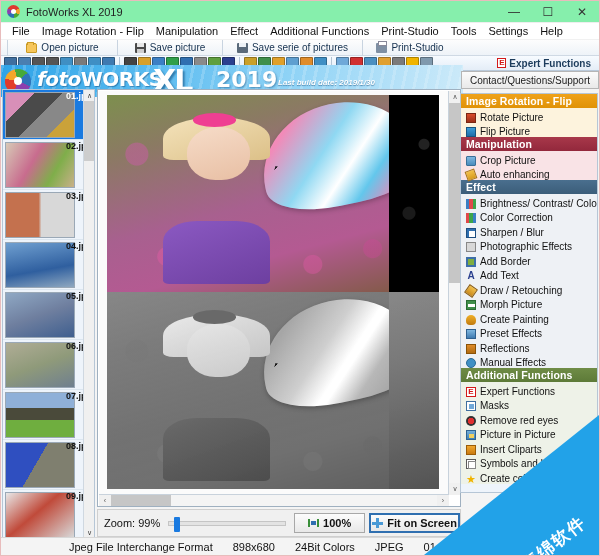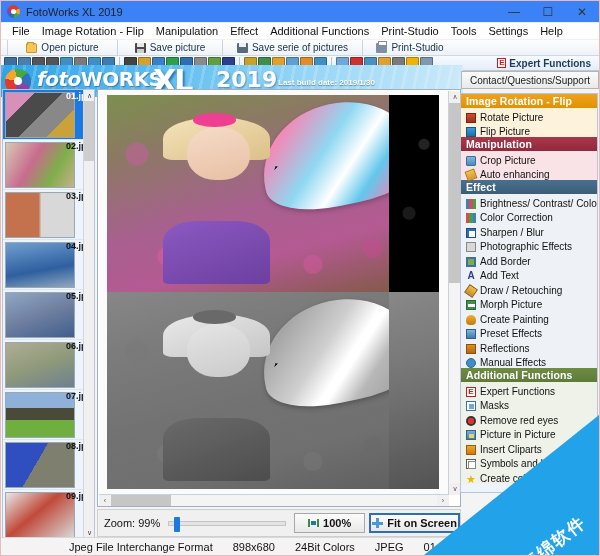--- a/index.html
+++ b/index.html
@@ -13,21 +13,21 @@
   }
   #app {
     width:600px; height:556px; position:relative;
     border:1px solid #e8bcbc;
     background:#f4f4f4;
     overflow:hidden;
   }
 
   
   .titlebar {
-    height:22px; background:#3b82f6; display:flex; align-items:center;
+    height:22px; background:#86efac; display:flex; align-items:center;
     border-bottom:1px solid #eeeeee; position:relative;
   }
   .titlebar .app-icon {
     width:13px; height:13px; margin-left:6px; margin-right:6px;
     border-radius:50%;
     background:conic-gradient(#e03a2f 0deg 60deg, #f0a22b 60deg 120deg,
       #4aa832 120deg 180deg, #2d6fb5 180deg 240deg, #8b3fb0 240deg 300deg, #e03a2f 300deg 360deg);
     position:relative; flex:0 0 auto;
   }
   .titlebar .app-icon:after{
@@ -98,21 +98,21 @@
      font-family:"DejaVu Sans", sans-serif; font-style:italic; font-weight:bold;
      font-size:20px; letter-spacing:-0.5px; text-shadow:1px 1px 1px rgba(0,60,110,.45); }
   .banner .btxt .w { font-style:normal; }
   .banner .bxl { position:absolute; left:152px; top:-2px; color:#fff; font-weight:bold;
      font-size:30px; font-family:"DejaVu Sans", sans-serif; letter-spacing:-2px;
      text-shadow:2px 2px 2px rgba(0,60,110,.5); }
   .banner .byr { position:absolute; left:215px; top:2px; color:#fff; font-weight:bold;
      font-size:22px; font-family:"DejaVu Sans", sans-serif;
      text-shadow:1px 1px 2px rgba(0,60,110,.45); }
   .banner .bdate { position:absolute; left:277px; top:13px; color:#ffffff;
-     font-size:8px; font-weight:bold; text-shadow:0 1px 1px rgba(0,60,110,.5); }
+     font-size:8px; font-weight:bold; text-shadow:0 1px 1px rgba(0,60,110,.5);font-style:italic; }
 
   
   .thumbs { position:absolute; left:1px; top:88px; width:93px; height:450px;
             background:#eef4fb; border:1px solid #b6c6d6; overflow:hidden; }
   .thumbrow { position:relative; height:50px; border-bottom:1px solid #dce6ef;
               display:flex; align-items:center; }
   .thumbrow.sel { background:#1a7ae0; }
   .thumbimg { width:70px; height:46px; margin-left:2px; flex:0 0 auto;
               border:1px solid #9aa8b6; overflow:hidden; position:relative; }
   .thumblbl { position:absolute; right:2px; top:1px; font-size:9px; color:#111;

